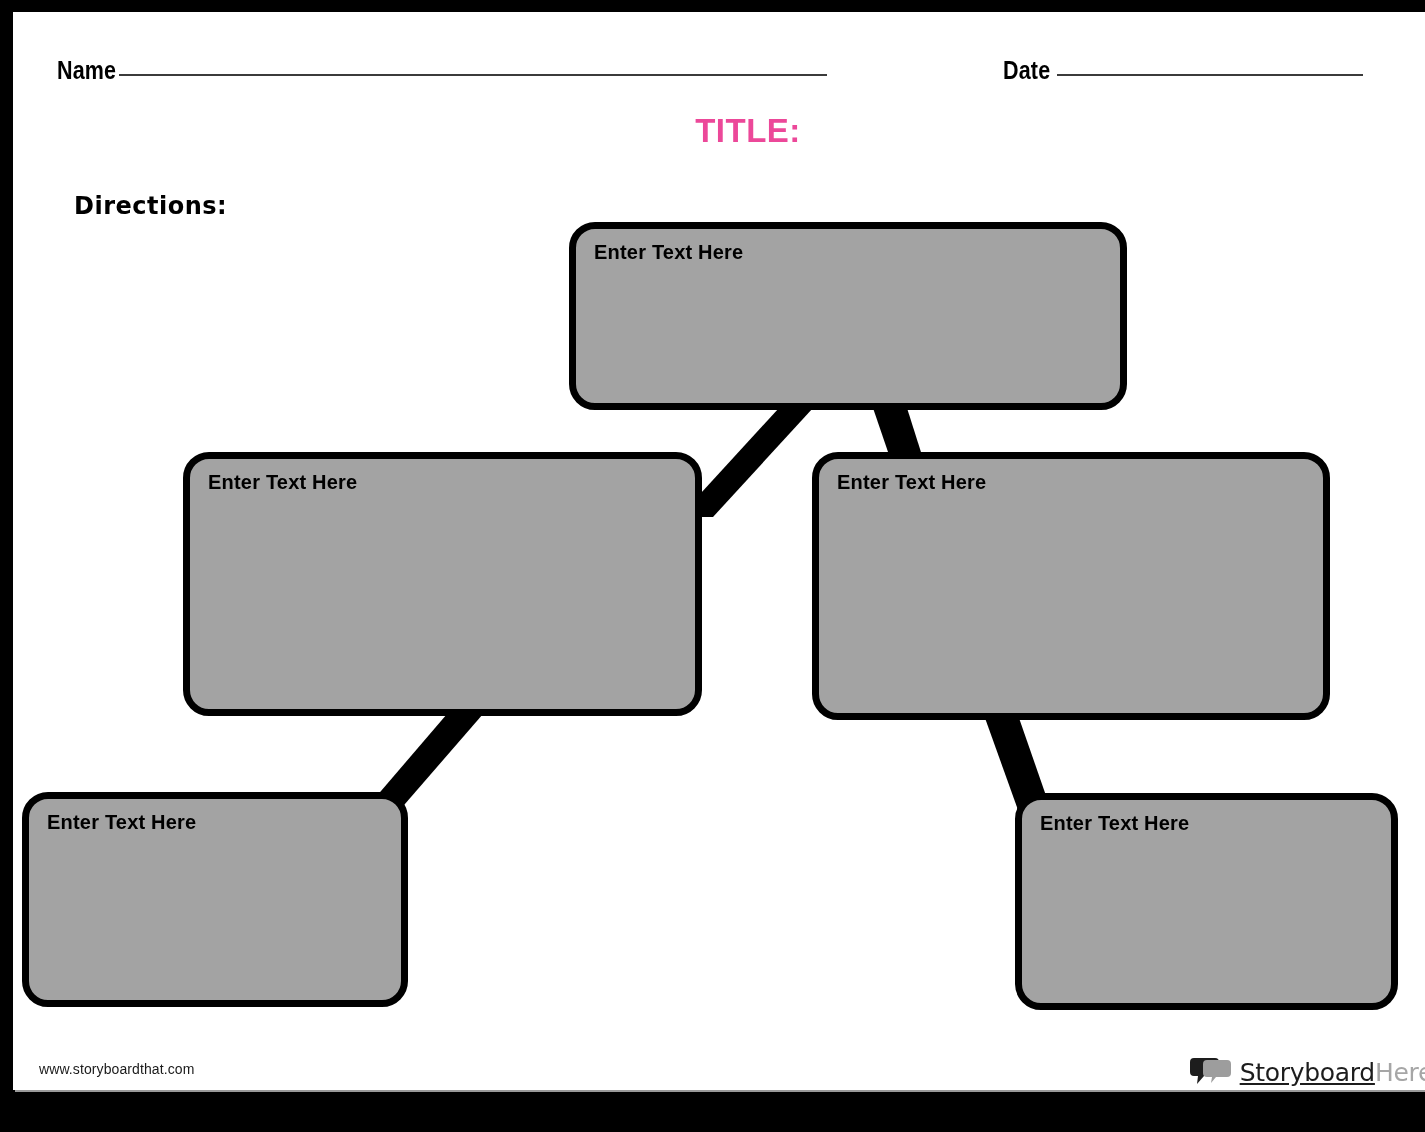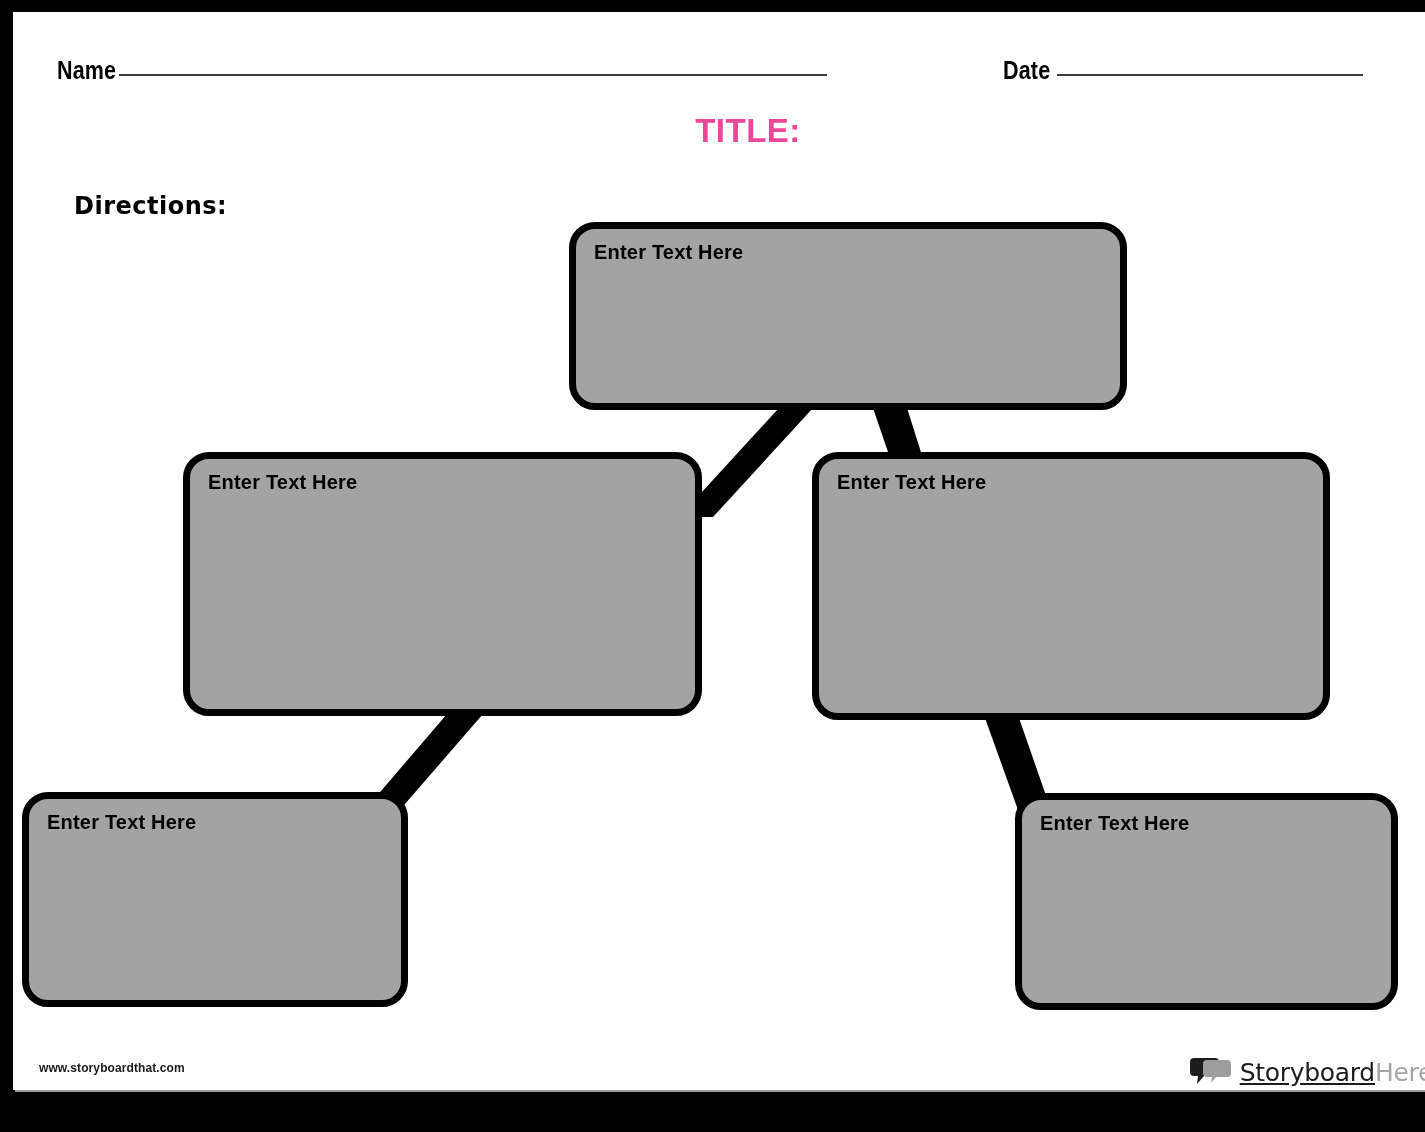--- a/index.html
+++ b/index.html
@@ -119,22 +119,22 @@
   #box-mid-r  { left: 799px; top: 440px;  width: 518px; height: 268px; }
   #box-bot-l  { left:   9px; top: 780px;  width: 386px; height: 215px; }
   #box-bot-r  { left: 1002px; top: 781px; width: 383px; height: 217px; }
 
   
   #footer-url {
     position: absolute;
     left: 26px;
     top: 1049px;
     font-family: "Liberation Sans Narrow", "Liberation Sans", sans-serif;
-    font-weight: bold;
-    font-size: 12px;
+    font-weight: normal;
+    font-size: 14px;
     color: #1a1a1a;
     letter-spacing: 0.1px;
   }
   #brand {
     position: absolute;
     right: 14px;
     top: 1043px;
     height: 34px;
     display: flex;
     align-items: center;

